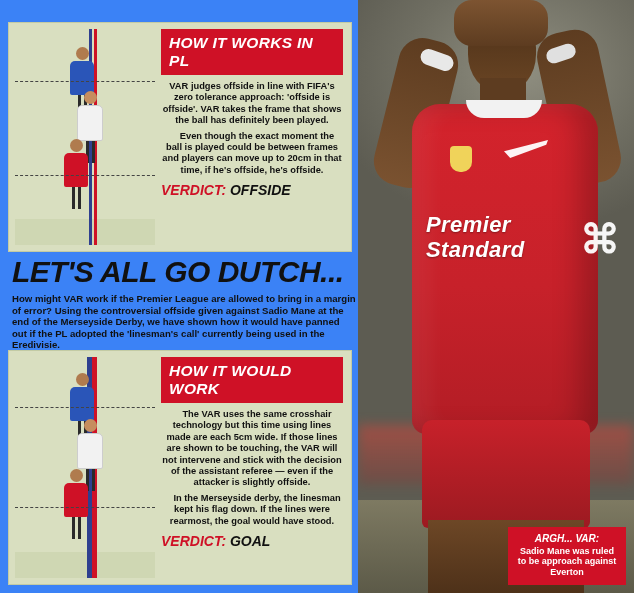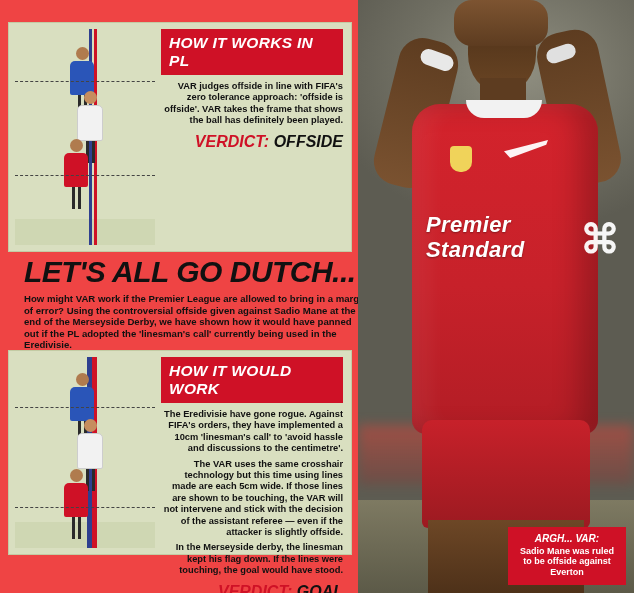--- a/index.html
+++ b/index.html
@@ -8,32 +8,32 @@
     background:#ffffff;
     font-family:"Liberation Sans", sans-serif;
     overflow:hidden;
     position:relative;
   }
   .page{position:relative;width:634px;height:593px;overflow:hidden;}
 
   
   .left-col{
     position:absolute;left:0;top:0;width:358px;height:593px;
-    background:#ef4444;
+    background:#3b82f6;
   }
 
   
   .panel{
     position:absolute;left:8px;width:344px;
     background:#d9dfc0;
     border:1px solid #c3cba4;
     box-sizing:border-box;
   }
   #panel-top{top:22px;height:230px;}
-  #panel-bottom{top:350px;height:205px;}
+  #panel-bottom{top:350px;height:235px;}
 
   .panel-inner{position:relative;width:100%;height:100%;}
 
   
   .pitch{
     position:absolute;left:6px;top:6px;width:140px;bottom:6px;
     background:#d9dfc0;
     overflow:hidden;
   }
   .pitch .vline{
@@ -74,34 +74,34 @@
     background:#cf1126;color:#fff;
     font-weight:bold;font-style:italic;
     font-size:15.5px;letter-spacing:.3px;
     padding:5px 8px 5px 8px;
     display:block;
     text-transform:uppercase;
   }
   .hdr-wrap{margin-bottom:6px;}
   .body-copy{
     font-size:9.3px;line-height:11.4px;color:#111;
-    text-align:right;font-weight:bold;
+    text-align:center;font-weight:bold;
   }
   .body-copy p{margin:0 0 4px 0;text-indent:10px;}
   .body-copy p.first{text-indent:0;}
   .verdict{
-    margin-top:6px;text-align:right;
-    font-size:16px;font-weight:bold;font-style:italic;
+    margin-top:6px;text-align:left;
+    font-size:14px;font-weight:bold;font-style:italic;
     color:#cf1126;text-transform:uppercase;
   }
   .verdict .val{color:#111;}
 
   
   .mid{
-    position:absolute;left:24px;top:256px;width:344px;
+    position:absolute;left:12px;top:256px;width:344px;
   }
   .mid h1{
     margin:0;padding:0;
     font-size:30px;line-height:32px;
     font-weight:bold;font-style:italic;
     letter-spacing:-.5px;color:#111;
     text-transform:uppercase;
   }
   .mid .standfirst{
     margin-top:5px;
@@ -237,20 +237,21 @@
           <div class="xhair" style="top:52px;"></div>
           <div class="xhair" style="top:146px;"></div>
         </div>
 
         <div class="panel-text">
           <div class="hdr-wrap">
             <span class="hdr">HOW IT WORKS IN PL</span>
           </div>
           <div class="body-copy">
             <p class="first">VAR judges offside in line with FIFA's zero tolerance approach: 'offside is offside'. VAR takes the frame that shows the ball has definitely been played.</p>
+            <p>Even though the exact moment the ball is played could be between frames and players can move up to 20cm in that time, if he's offside, he's offside.</p>
           </div>
           <div class="verdict">
             <span>VERDICT:</span>
             <span class="val">OFFSIDE</span>
           </div>
         </div>
       </div>
     </div>
 
     <div class="mid">
@@ -281,23 +282,22 @@
           </div>
           <div class="xhair" style="top:50px;"></div>
           <div class="xhair" style="top:150px;"></div>
         </div>
 
         <div class="panel-text">
           <div class="hdr-wrap">
             <span class="hdr">HOW IT WOULD WORK</span>
           </div>
           <div class="body-copy">
-            <p class="first">The Eredivisie have gone rogue. Against FIFA's orders, they have implemented a 10cm 'linesman's call' to 'avoid hassle and discussions to the centimetre'.</p>
             <p>The VAR uses the same crosshair technology but this time using lines made are each 5cm wide. If those lines are shown to be touching, the VAR will not intervene and stick with the decision of the assistant referee — even if the attacker is slightly offside.</p>
-            <p>In the Merseyside derby, the linesman kept his flag down. If the lines were touching, the goal would have stood.</p>
+            <p>In the Merseyside derby, the linesman kept his flag down. If the lines were rearmost, the goal would have stood.</p>
           </div>
           <div class="verdict">
             <span>VERDICT:</span>
             <span class="val">GOAL</span>
           </div>
         </div>
       </div>
     </div>
   </div>
 
@@ -320,17 +320,17 @@
     <div class="ph-sponsor">
       <div>Premier</div>
       <div>Standard</div>
     </div>
     <div class="ph-sponsor-mark">⌘</div>
     <div class="ph-shorts"></div>
     <div class="ph-legs"></div>
 
     <div class="caption">
       <div class="cap-title">ARGH... VAR:</div>
-      <div class="cap-body">Sadio Mane was ruled to be offside against Everton</div>
+      <div class="cap-body">Sadio Mane was ruled to be approach against Everton</div>
     </div>
   </div>
 
 </div>
 
 </body></html>

